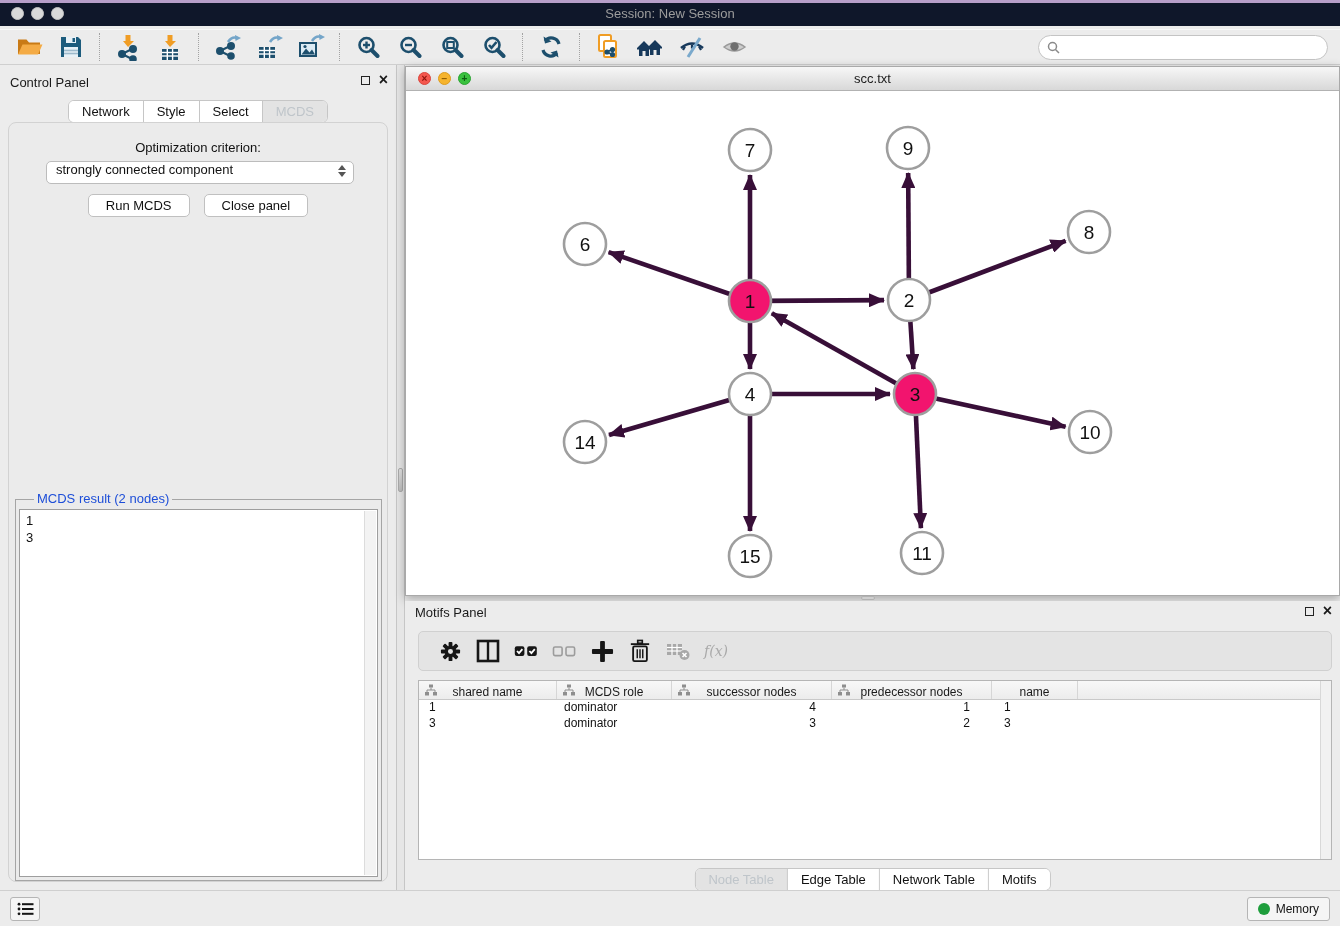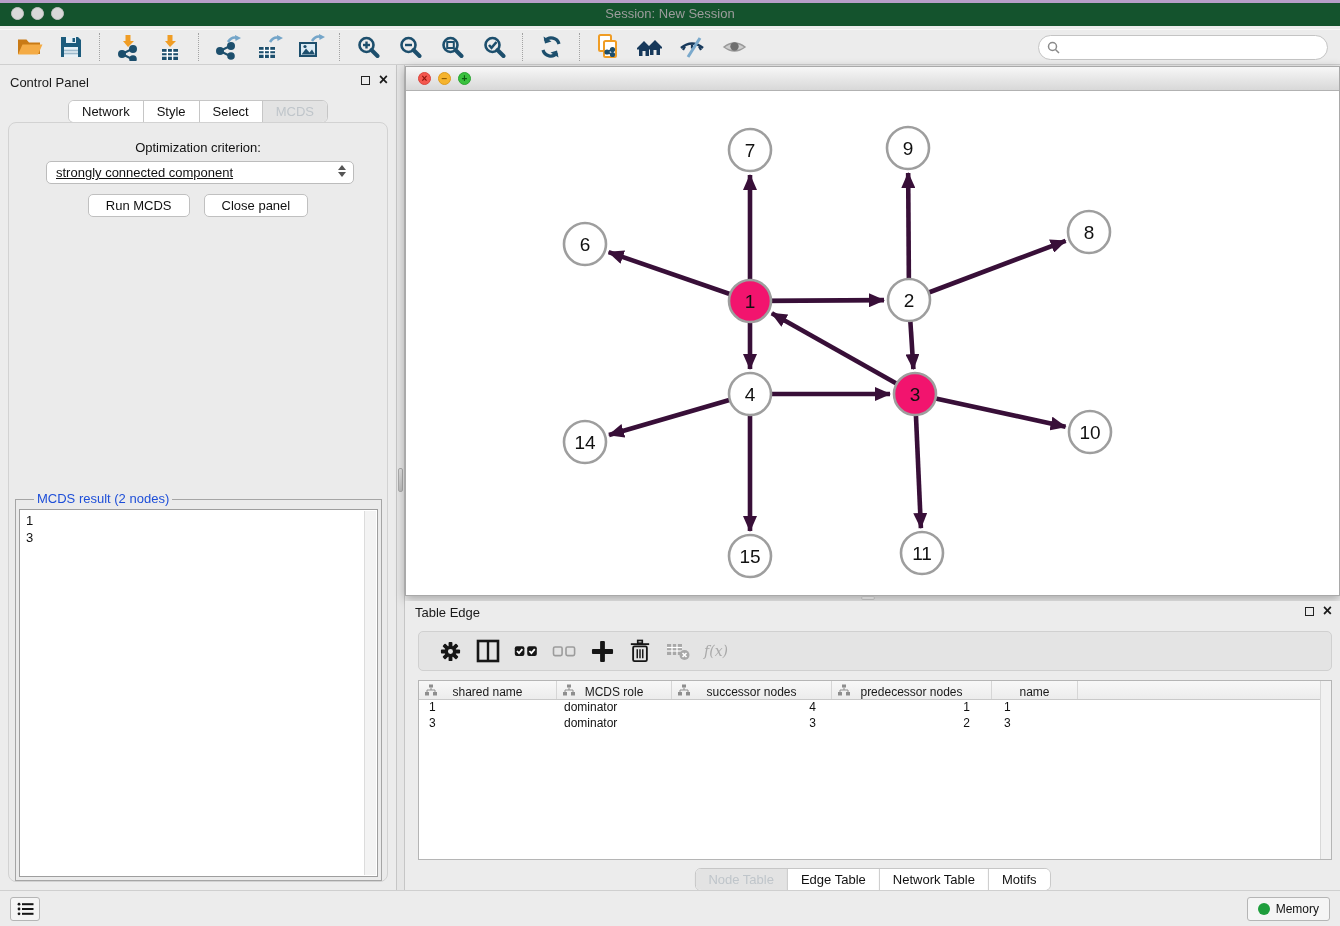--- a/index.html
+++ b/index.html
@@ -1,20 +1,20 @@
 <!DOCTYPE html>
 <html><head>
 <meta charset="utf-8">
 <style>
   html,body{margin:0;padding:0;background:#d8d8d8;}
   *{box-sizing:border-box;font-family:"Liberation Sans",sans-serif;}
   .app{position:relative;width:1340px;height:926px;background:#ececec;border-top:3px solid #b79fc9;overflow:hidden;}
 
   
-  .titlebar{position:absolute;top:0;left:0;right:0;height:23px;background:#14532d;}
+  .titlebar{position:absolute;top:0;left:0;right:0;height:23px;background:#0f172a;}
   .traffic-gray{position:absolute;left:11px;top:4px;display:flex;gap:7px;}
   .traffic-gray span{width:13px;height:13px;border-radius:50%;background:#d9d9d9;border:1px solid #c3c3c3;}
   .app-title{position:absolute;left:0;right:0;top:3px;text-align:center;font-size:13px;color:#9d9d9d;}
 
   
   .toolbar{position:absolute;top:26px;left:0;right:0;height:36px;background:#ececec;border-top:1px solid #f8f8f8;border-bottom:1px solid #cfcfcf;display:flex;align-items:center;padding-left:8px;}
   .tbi{width:30px;height:30px;margin:0 6px;display:flex;align-items:center;justify-content:center;cursor:default;}
   .tbi svg{display:block;}
   .tsep{width:1px;height:28px;border-left:1px dotted #a3a3a3;margin:0 7px;}
   .searchbox{position:absolute;right:12px;top:5px;width:290px;height:25px;background:#fff;border:1px solid #c4c4c4;border-radius:13px;display:flex;align-items:center;padding:0 8px;}
@@ -26,21 +26,21 @@
   .panel-icons{position:absolute;right:8px;top:8px;display:flex;align-items:center;gap:9px;}
   .float-box{width:9px;height:9px;border:1.5px solid #222;display:inline-block;}
   .close-x{font-size:16px;font-weight:bold;color:#1a1a1a;line-height:14px;}
   .seg-tabs{display:inline-flex;border:1px solid #c6c6c6;border-radius:6px;overflow:hidden;background:#fff;}
   .seg-tab{padding:3px 13px;font-size:13px;color:#111;background:#fff;border-right:1px solid #c6c6c6;white-space:nowrap;}
   .seg-tab:last-child{border-right:none;}
   .seg-tab.active{background:#e3e3e3;color:#bfc5ca;}
   .cp-tabs{position:absolute;top:35px;left:50%;transform:translateX(-50%);}
   .cp-body{position:absolute;top:57px;left:8px;right:8px;bottom:8px;border:1px solid #d2d2d2;border-radius:8px;background:#ebebeb;}
   .opt-label{position:absolute;top:17px;left:0;right:0;text-align:center;font-size:13px;color:#111;}
-  .opt-select{position:absolute;top:38px;left:37px;width:308px;height:23px;background:#fff;border:1px solid #bcbcbc;border-radius:5px;font-size:13px;display:flex;align-items:center;padding-left:9px;color:#111;text-decoration:underline;}
+  .opt-select{position:absolute;top:38px;left:37px;width:308px;height:23px;background:#fff;border:1px solid #bcbcbc;border-radius:5px;font-size:13px;display:flex;align-items:flex-start;padding-left:9px;color:#111;}
   .chevs{position:absolute;right:7px;top:3px;display:flex;flex-direction:column;gap:2px;}
   .chev-up{width:0;height:0;border-left:4px solid transparent;border-right:4px solid transparent;border-bottom:5px solid #555;}
   .chev-down{width:0;height:0;border-left:4px solid transparent;border-right:4px solid transparent;border-top:5px solid #555;}
   .btn-row{position:absolute;top:71px;left:0;right:0;display:flex;justify-content:center;gap:14px;}
   .mac-btn{height:23px;padding:4px 17px;background:#fff;border:1px solid #c0c0c0;border-radius:5px;font-size:13px;color:#111;display:flex;align-items:center;}
   .result-box{position:absolute;left:6px;right:5px;top:376px;height:382px;border:1px solid #a5a5a5;}
   .result-legend{position:absolute;top:-9px;left:6px;background:#ebebeb;padding:0 3px;font-size:13px;color:#1d4ed8;margin-left:12px;}
   .result-inner{position:absolute;left:3px;right:3px;top:9px;bottom:3px;background:#fff;border:1px solid #9e9e9e;}
   .result-scroll{position:absolute;top:1px;bottom:1px;right:1px;width:12px;background:#f3f3f3;border-left:1px solid #dcdcdc;}
   .result-line{font-size:13px;line-height:17px;padding:0 6px;color:#111;}
@@ -302,20 +302,21 @@
       <div class="grip-v"></div>
     </div>
 
   <div class="right-area">
 
     <div class="network-frame">
       <div class="net-titlebar">
         <span class="tl tl-red">×</span>
         <span class="tl tl-yellow">−</span>
         <span class="tl tl-green">+</span>
+        <div class="net-title">scc.txt</div>
       </div>
       <div class="net-canvas">
         <svg id="graph-svg" width="933" height="505" viewBox="0 0 933 505">
             <defs>
               <marker id="arrow" markerUnits="userSpaceOnUse" markerWidth="18" markerHeight="14" refX="15" refY="7" orient="auto">
                 <path d="M0,0 L16,7 L0,14 Z" fill="#380f38"></path>
               </marker>
             </defs>
             <line x1="344" y1="209" x2="344" y2="83" stroke="#380f38" stroke-width="4.6" marker-end="url(#arrow)"></line>
             <line x1="344" y1="209" x2="202.6297551367008" y2="160.1630063199512" stroke="#380f38" stroke-width="4.6" marker-end="url(#arrow)"></line>
@@ -355,21 +356,21 @@
             <circle cx="516" cy="461" r="21" fill="#ffffff" stroke="#9e9e9e" stroke-width="2.6"></circle>
             <text x="516" y="461" text-anchor="middle" dy="0.35em" font-size="19" fill="#111111" font-family="&quot;Liberation Sans&quot;, sans-serif">11</text>
           </svg>
       </div>
     </div>
     <div class="h-divider">
         <div class="grip-h"></div>
       </div>
 
     <div class="table-panel">
-      <div class="panel-header-title" style="top:4px;">Table Edge</div>
+      <div class="panel-header-title" style="top:4px;">Motifs Panel</div>
       <div class="panel-icons" style="top:3px;">
         <span class="float-box"></span>
         <span class="close-x">×</span>
       </div>
       <div class="tp-toolbar">
         <span class="tpi">
             <svg width="23" height="23" viewBox="0 0 24 24">
               <g fill="#161616">
                 <rect x="10" y="2" width="4" height="20" rx="1"></rect>
                 <rect x="2" y="10" width="20" height="4" rx="1"></rect>

